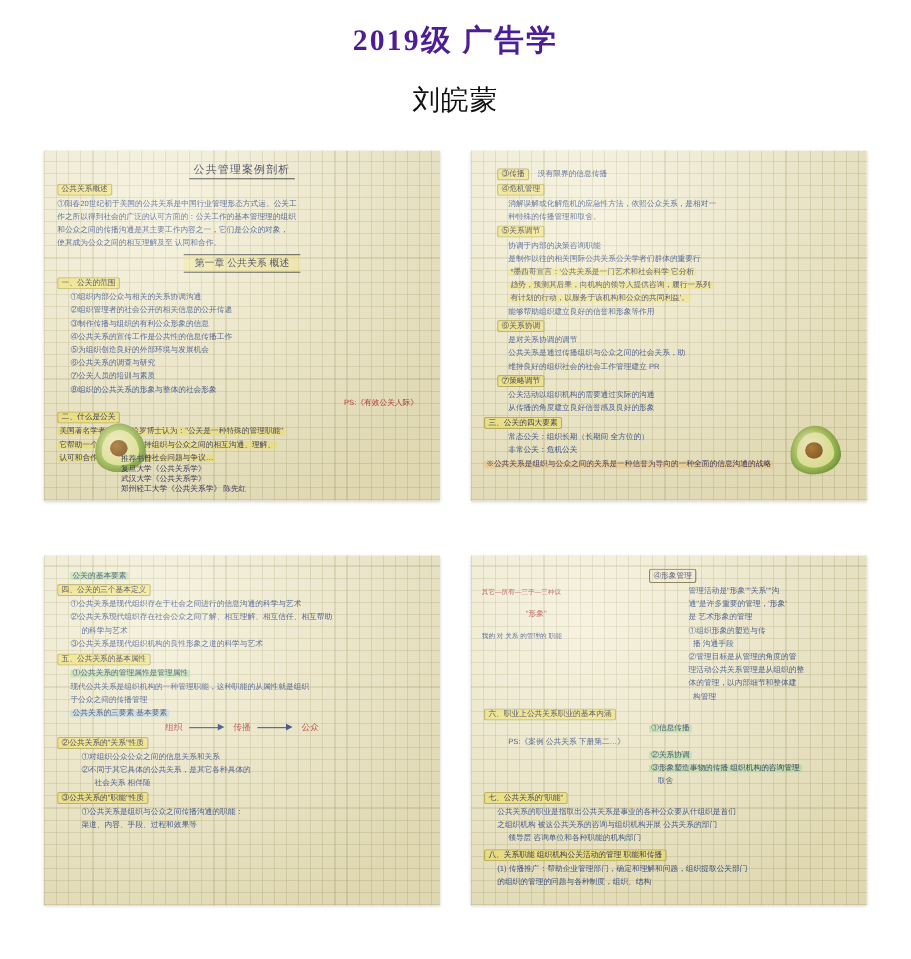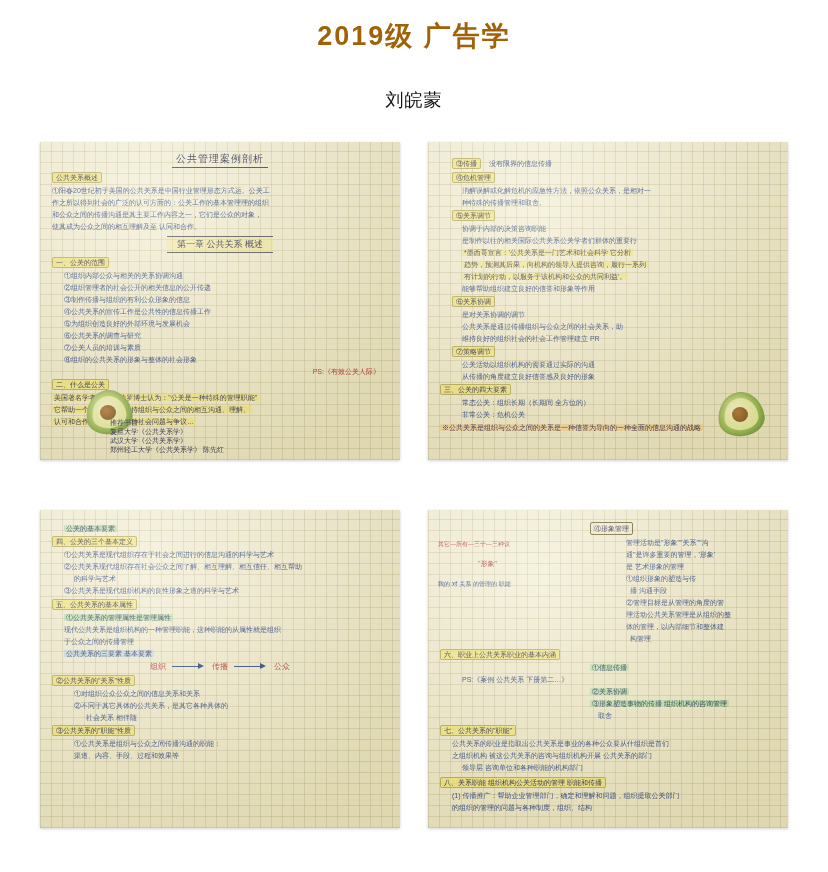--- a/index.html
+++ b/index.html
@@ -21,27 +21,27 @@
     background: #fff;
   }
   .header {
     text-align: center;
     padding-top: 18px;
   }
   .title-main {
     font-size: 27px;
     font-weight: bold;
     letter-spacing: 2px;
-    color: #a16207;
-    font-family: Liberation Sans, sans-serif;
+    color: #4c1d95;
+    font-family: Liberation Serif, serif;
   }
   .title-sub {
-    font-size: 18px;
+    font-size: 25px;
     color: #111;
-    margin-top: 34px;
+    margin-top: 20px;
     letter-spacing: 1px;
   }
   .grid {
     margin-top: 30px;
     display: grid;
     grid-template-columns: 360px 360px;
     grid-template-rows: 320px 320px;
     column-gap: 28px;
     row-gap: 48px;
     justify-content: center;

